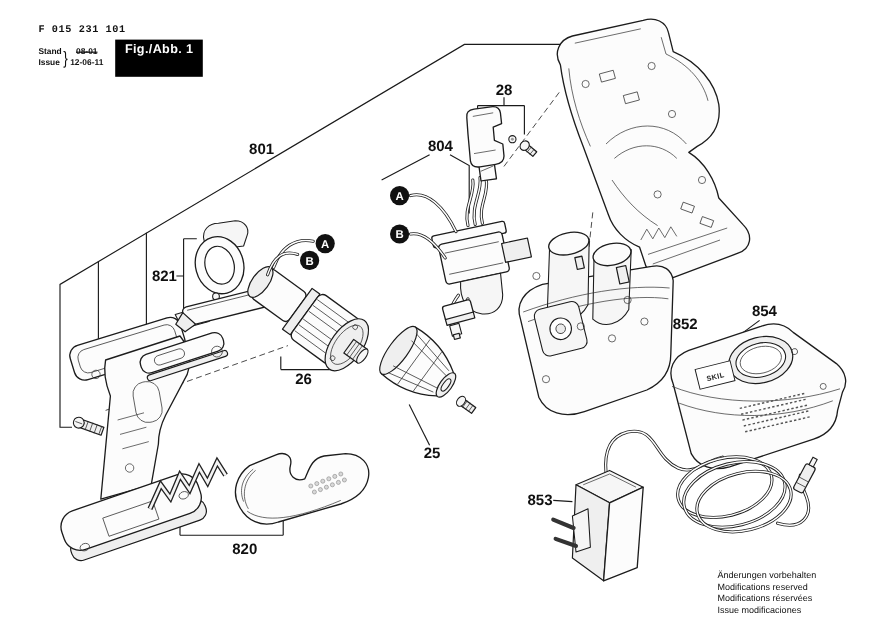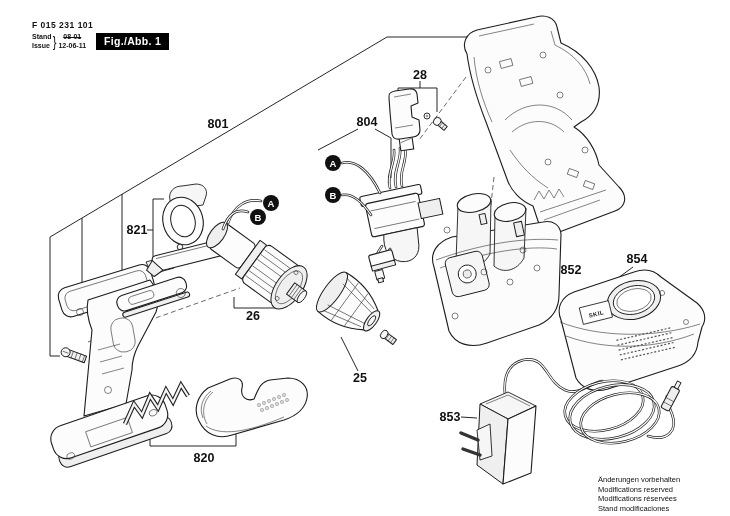--- a/index.html
+++ b/index.html
@@ -1,26 +1,26 @@
 <!DOCTYPE html>
 <html><head>
 <meta charset="utf-8">
 <style>
   html,body{margin:0;padding:0;background:#fff;}
   #page{position:relative;width:730px;height:516px;background:#ffffff;overflow:hidden;
         font-family:"Liberation Sans",sans-serif;color:#111;}
   svg{position:absolute;left:0;top:0;}
   .header{position:absolute;left:32px;top:20px;}
-  .doc-number{font-size:8.5px;font-weight:bold;letter-spacing:.5px;}
+  .doc-number{font-size:8.5px;font-weight:bold;letter-spacing:.5px;font-family:Liberation Mono, monospace;}
   .rev-row{display:flex;align-items:center;margin-top:3px;}
   .rev-labels{display:flex;flex-direction:column;font-size:7px;font-weight:bold;line-height:8.5px;}
   .brace{font-size:15px;margin:0 1px;transform:scaleX(.75);}
   .rev-dates{display:flex;flex-direction:column;font-size:7px;font-weight:bold;line-height:8.5px;align-items:center;}
   .struck{text-decoration:line-through;}
-  .fig-badge{background:#000;color:#fff;font-size:10.5px;font-weight:bold;padding:2px 8px 3px 8px;margin-left:10px;letter-spacing:.3px;}
+  .fig-badge{background:#000;color:#fff;font-size:10.5px;font-weight:bold;padding:2px 8px 17px 8px;margin-left:10px;letter-spacing:.3px;}
   .footer{position:absolute;left:598px;top:475px;font-size:7.5px;line-height:9.6px;}
   
   .pt{fill:#fcfcfc;stroke:#1c1c1c;stroke-width:1.1;stroke-linejoin:round;}
   .pt2{fill:#efefef;stroke:#1c1c1c;stroke-width:1;stroke-linejoin:round;}
   .pt3{fill:#f6f6f6;stroke:#1c1c1c;stroke-width:.9;stroke-linejoin:round;}
   .thin{fill:none;stroke:#333;stroke-width:.6;}
   .lead{fill:none;stroke:#1a1a1a;stroke-width:.95;}
   .dash{fill:none;stroke:#444;stroke-width:.8;stroke-dasharray:5 3;}
   .wireO{fill:none;stroke:#222;stroke-width:2.6;stroke-linecap:round;}
   .wireI{fill:none;stroke:#fff;stroke-width:1.2;stroke-linecap:round;}
@@ -365,16 +365,16 @@
       <text class="lbl" x="571" y="274">852</text>
       <text class="lbl" x="637" y="263">854</text>
       <text class="lbl" x="450" y="421">853</text>
     </g>
   </svg>
 
   <div class="footer">
     <div>Änderungen vorbehalten</div>
     <div>Modifications reserved</div>
     <div>Modifications réservées</div>
-    <div>Stand modificaciones</div>
+    <div>Issue modificaciones</div>
   </div>
 
 </div>
 
 </body></html>

